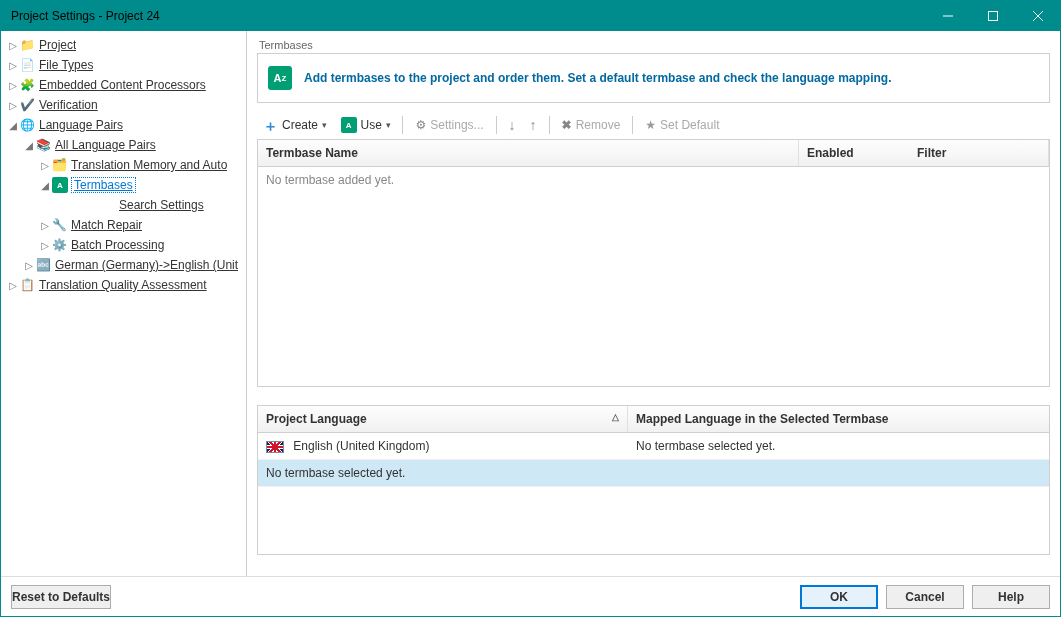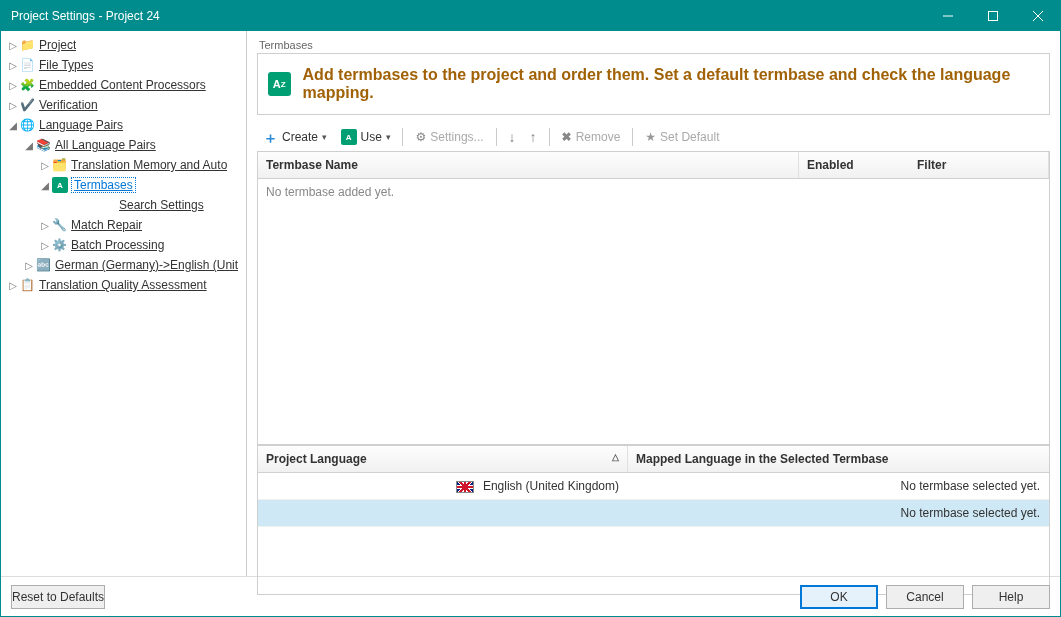--- a/index.html
+++ b/index.html
@@ -9,21 +9,21 @@
     font-size: 12px;
     background: #fff;
     color: #333;
     width: 1061px;
     height: 617px;
     overflow: hidden;
     border: 1px solid #008c8c;
   }
   .titlebar {
     background: #008c8c;
-    color: #ffffff;
+    color: #000000;
     height: 30px;
     display: flex;
     align-items: center;
     padding-left: 10px;
   }
   .titlebar .title { flex: 1; font-size: 12px; }
   .win-btn {
     width: 45px;
     height: 30px;
     display: flex;
@@ -76,21 +76,21 @@
   }
   .section-label { color: #666; font-size: 11px; margin-bottom: 2px; padding-left: 2px;}
   .desc-box {
     border: 1px solid #cfcfcf;
     padding: 12px 10px;
     display: flex;
     align-items: center;
     gap: 12px;
     margin-bottom: 10px;
   }
-  .desc-text { font-weight: 600; color: #a16207; font-size: 16px; }
+  .desc-text { font-weight: 600; color: #0369a1; font-size: 12px; }
   .toolbar {
     display: flex;
     align-items: center;
     gap: 2px;
     padding: 2px 0 4px 0;
   }
   .tb-btn {
     display: inline-flex;
     align-items: center;
     gap: 4px;
@@ -111,32 +111,33 @@
     background: linear-gradient(#fdfdfd, #f1f1f1);
     border-bottom: 1px solid #d0d0d0;
   }
   .grid-head .col {
     padding: 6px 8px;
     font-weight: 600;
     border-right: 1px solid #e0e0e0;
   }
   .grid-body { background:#fff; }
   .grid-row { display:flex; border-bottom: 1px solid #f0f0f0; }
-  .grid-row .col { padding: 6px 8px; border-right: 1px solid transparent; text-align: right;}
+  .grid-row .col { padding: 6px 8px; border-right: 1px solid transparent;}
   .grid-row.alt { background:#d6ecf9; }
   .grid-row.selected { background:#cfe8f6; }
   .empty-msg { color:#888; padding:6px 8px; }
   .spacer { flex:1; }
   .footer {
     height: 40px;
     border-top: 1px solid #ddd;
     display: flex;
     align-items: center;
     padding: 0 10px;
     gap: 8px;
+    font-weight: bold;
   }
   .btn {
     min-width: 78px;
     height: 24px;
     border: 1px solid #adadad;
     background: #efefef;
     display: inline-flex;
     align-items: center;
     justify-content: center;
     cursor: pointer;
@@ -305,21 +306,21 @@
         <span class="x-icon">✖</span>
         <span>Remove</span>
       </div>
       <span class="tb-sep"></span>
       <div class="tb-btn disabled">
         <span class="star-icon">★</span>
         <span>Set Default</span>
       </div>
     </div>
 
-    <div class="grid" style="height:294px;">
+    <div class="grid" style="height:248px;">
       <div class="grid-head">
         <div class="col" style="flex:1">Termbase Name</div>
         <div class="col" style="width:110px;border-right:none">Enabled</div>
         <div class="col" style="width:140px">Filter</div>
       </div>
       <div class="grid-body">
         <div class="empty-msg">No termbase added yet.</div>
       </div>
     </div>
 

